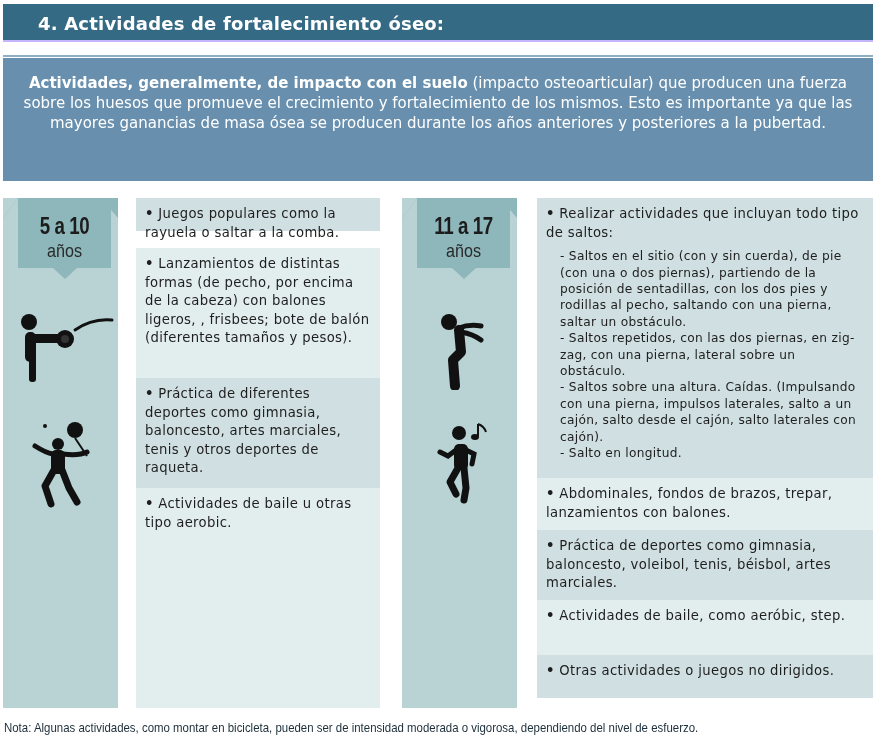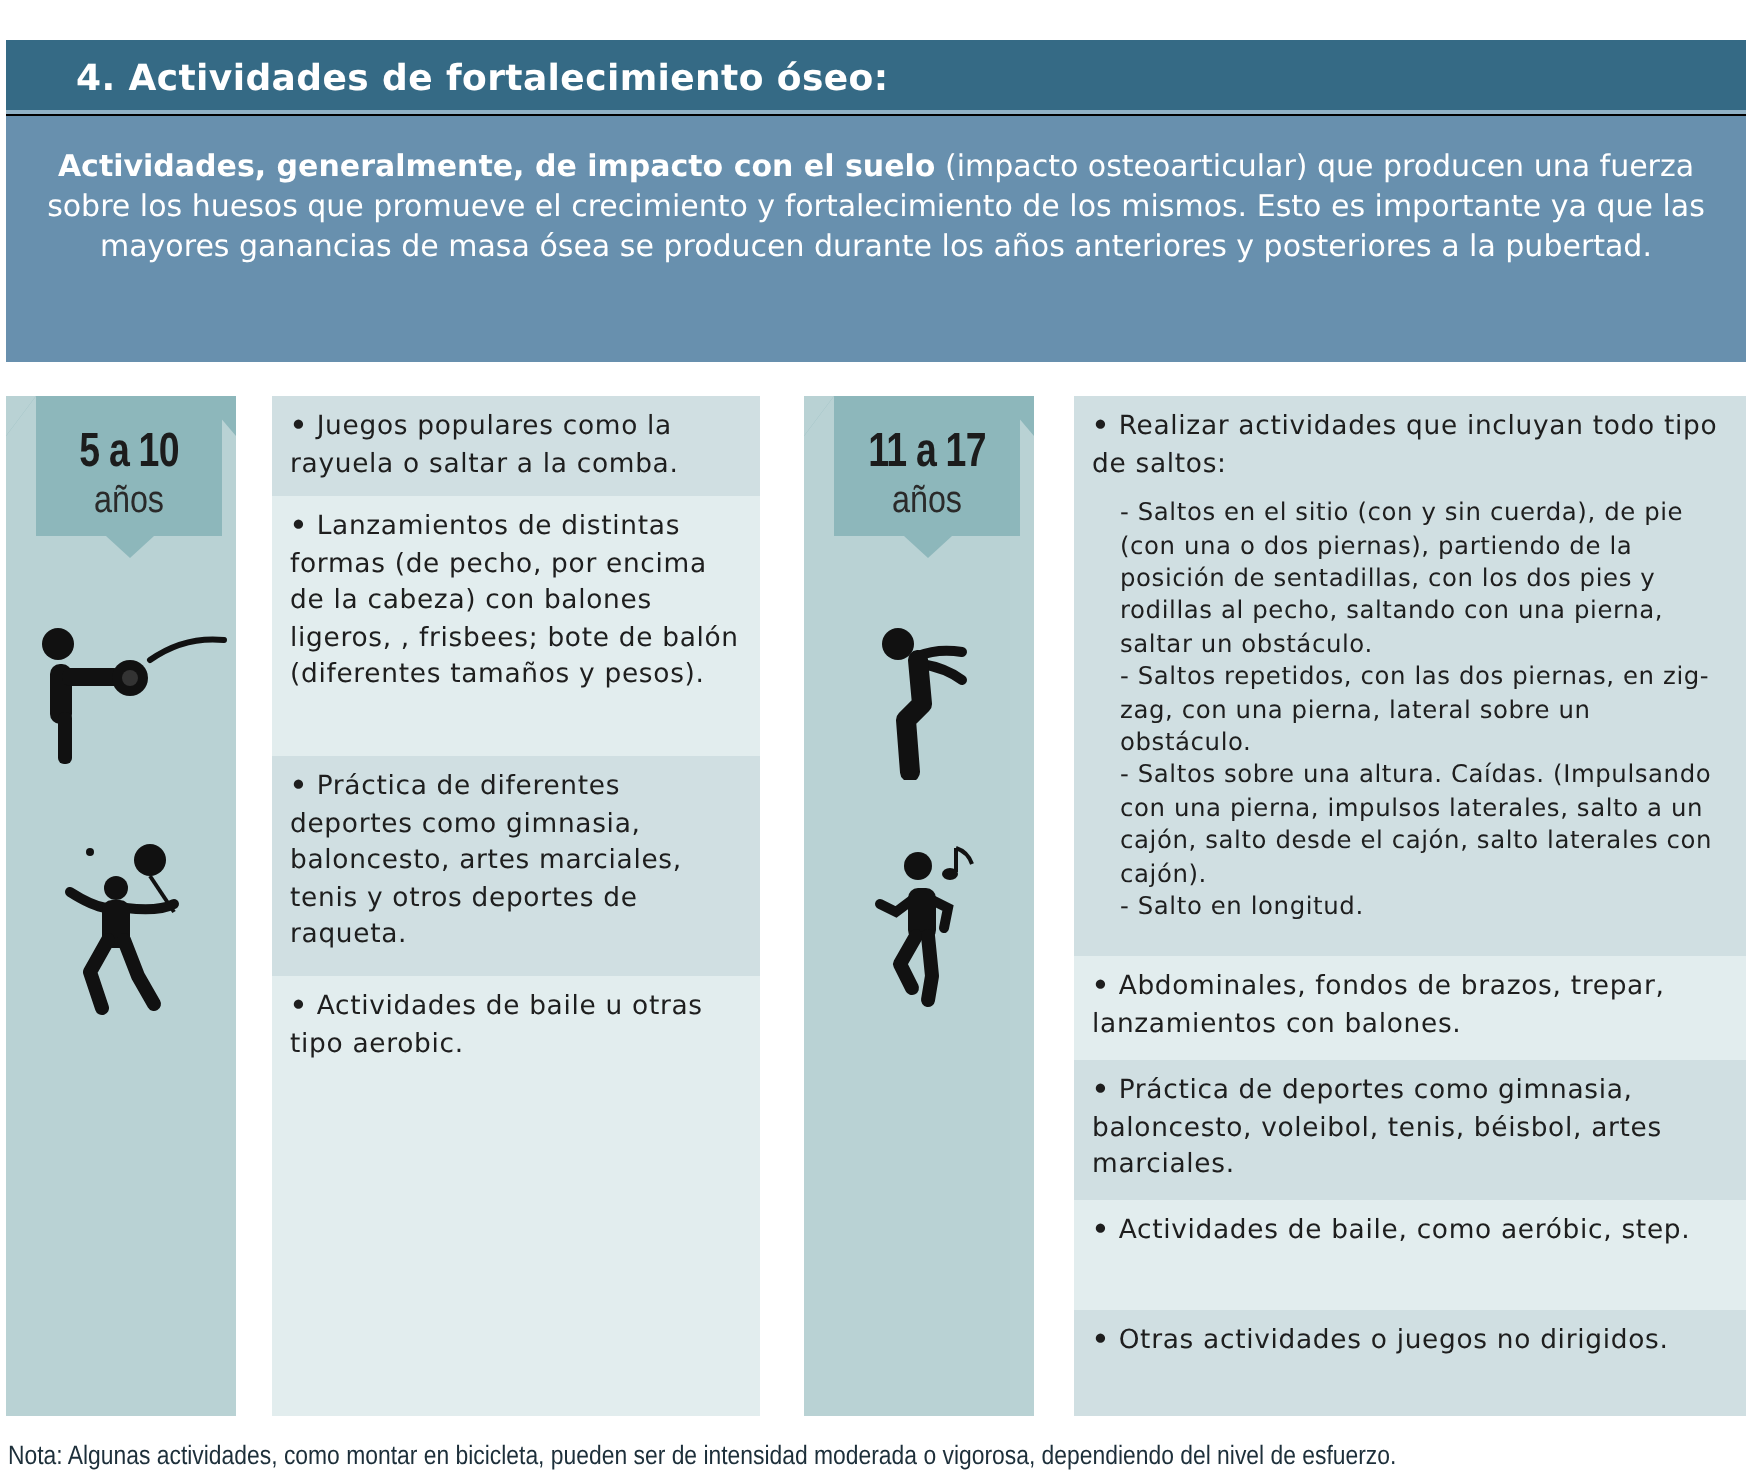--- a/index.html
+++ b/index.html
@@ -1,19 +1,19 @@
 <!DOCTYPE html>
 <html><head>
 <meta charset="utf-8">
 <style>
   html, body { margin: 0; padding: 0; background: #ffffff; }
   body { width: 877px; height: 738px; position: relative; overflow: hidden;
          font-family: "DejaVu Sans", sans-serif; color: #1a1a1a; }
   .header-bar { position: absolute; left: 3px; top: 4px; width: 870px; height: 38px;
-                background: #356a85; border-bottom: 2px solid #000000; box-sizing: border-box; margin-top: 16px; }
+                background: #356a85; border-bottom: 2px solid #c4b5fd; box-sizing: border-box; }
   .header-title { position: absolute; left: 35px; top: 9px; font-size: 18px; font-weight: bold;
                   color: #ffffff; letter-spacing: 0.2px; }
   .divider-line { position: absolute; left: 3px; top: 55px; width: 870px; height: 2px; background: #8fb0c4; }
   .intro-box { position: absolute; left: 3px; top: 58px; width: 870px; height: 123px;
                background: #6890ae; box-sizing: border-box; padding: 15px 20px 0 20px;
                text-align: center; color: #ffffff; font-size: 15px; line-height: 20px; }
   .intro-box b { font-weight: bold; }
 
   .age-col { position: absolute; top: 198px; height: 510px; width: 115px; background: #b9d2d4; }
   .age-col.left { left: 3px; }
@@ -87,21 +87,21 @@
     <circle cx="27" cy="26" r="6" fill="#111"></circle>
     <path d="M4 28 Q15 35 22 36" stroke="#111" stroke-width="5" fill="none" stroke-linecap="round"></path>
     <path d="M32 36 Q48 38 56 34" stroke="#111" stroke-width="5" fill="none" stroke-linecap="round"></path>
     <rect x="20" y="32" width="14" height="24" rx="5" fill="#111"></rect>
     <path d="M23 52 L14 68 L20 86" stroke="#111" stroke-width="7" fill="none" stroke-linecap="round" stroke-linejoin="round"></path>
     <path d="M31 52 L38 70 L46 84" stroke="#111" stroke-width="7" fill="none" stroke-linecap="round" stroke-linejoin="round"></path>
   </svg>
 </div>
 
 <div class="content-col left">
-  <div class="row dark" style="top:0; height:50px;">
+  <div class="row dark" style="top:0; height:33px;">
     <span class="bullet">•</span><span> Juegos populares como la rayuela o saltar a la comba.</span>
   </div>
   <div class="row light" style="top:50px; height:130px;">
     <span class="bullet">•</span><span> Lanzamientos de distintas formas (de pecho, por encima de la cabeza) con balones ligeros, , frisbees; bote de balón (diferentes tamaños y pesos).</span>
   </div>
   <div class="row dark" style="top:180px; height:110px;">
     <span class="bullet">•</span><span> Práctica de diferentes deportes como gimnasia, baloncesto, artes marciales, tenis y otros deportes de raqueta.</span>
   </div>
   <div class="row light" style="top:290px; height:220px;">
     <span class="bullet">•</span><span> Actividades de baile u otras tipo aerobic.</span>
@@ -148,18 +148,18 @@
   </div>
   <div class="row light" style="top:280px; height:52px;">
     <span class="bullet">•</span><span> Abdominales, fondos de brazos, trepar, lanzamientos con balones.</span>
   </div>
   <div class="row dark" style="top:332px; height:70px;">
     <span class="bullet">•</span><span> Práctica de deportes como gimnasia, baloncesto, voleibol, tenis, béisbol, artes marciales.</span>
   </div>
   <div class="row light" style="top:402px; height:55px;">
     <span class="bullet">•</span><span> Actividades de baile, como aeróbic, step.</span>
   </div>
-  <div class="row dark" style="top:457px; height:53px;">
+  <div class="row dark" style="top:457px; height:43px;">
     <span class="bullet">•</span><span> Otras actividades o juegos no dirigidos.</span>
   </div>
 </div>
 
 <div class="footnote">Nota: Algunas actividades, como montar en bicicleta, pueden ser de intensidad moderada o vigorosa, dependiendo del nivel de esfuerzo.</div>
 
 </body></html>

